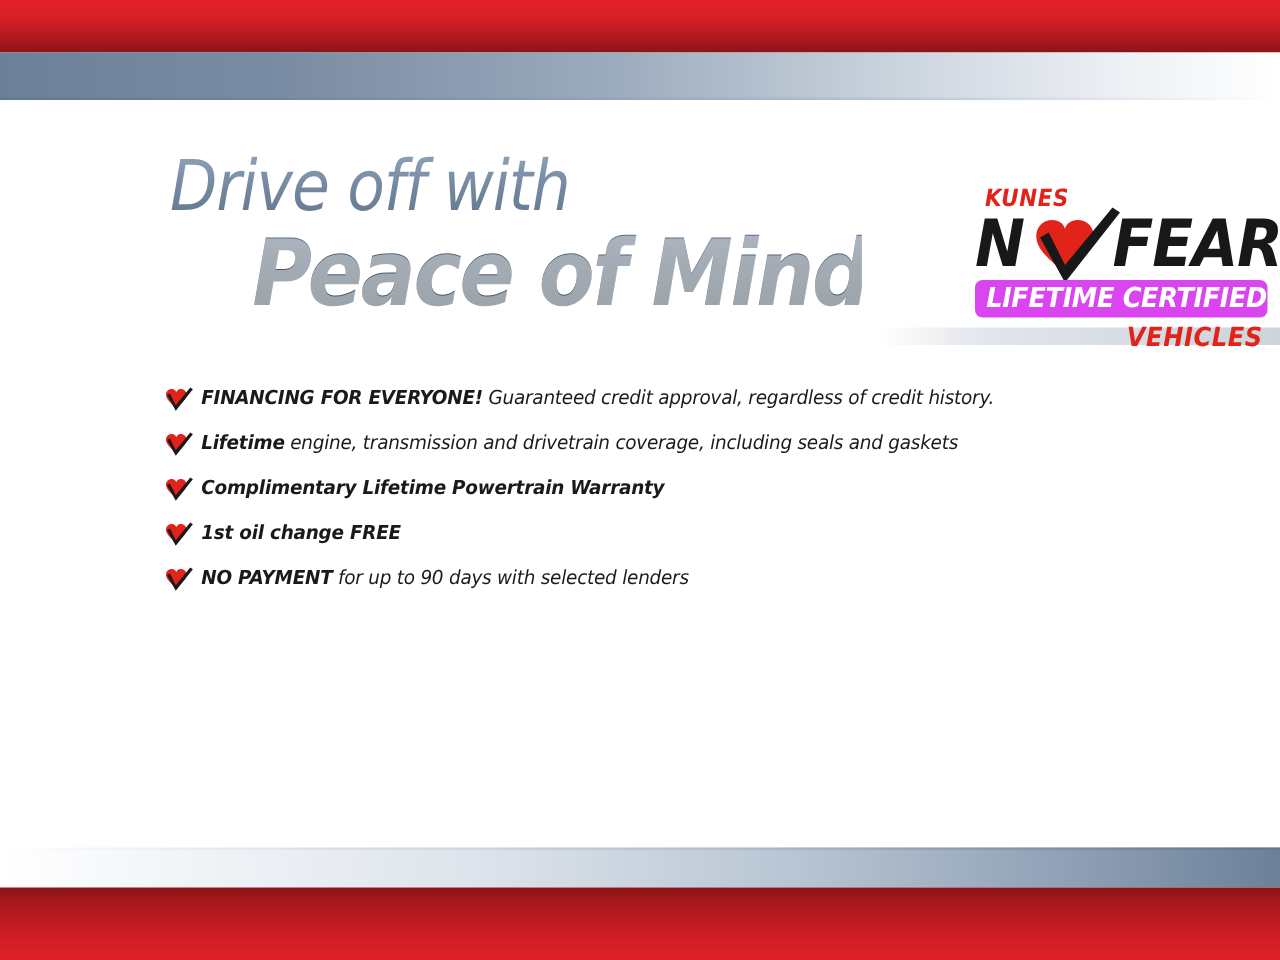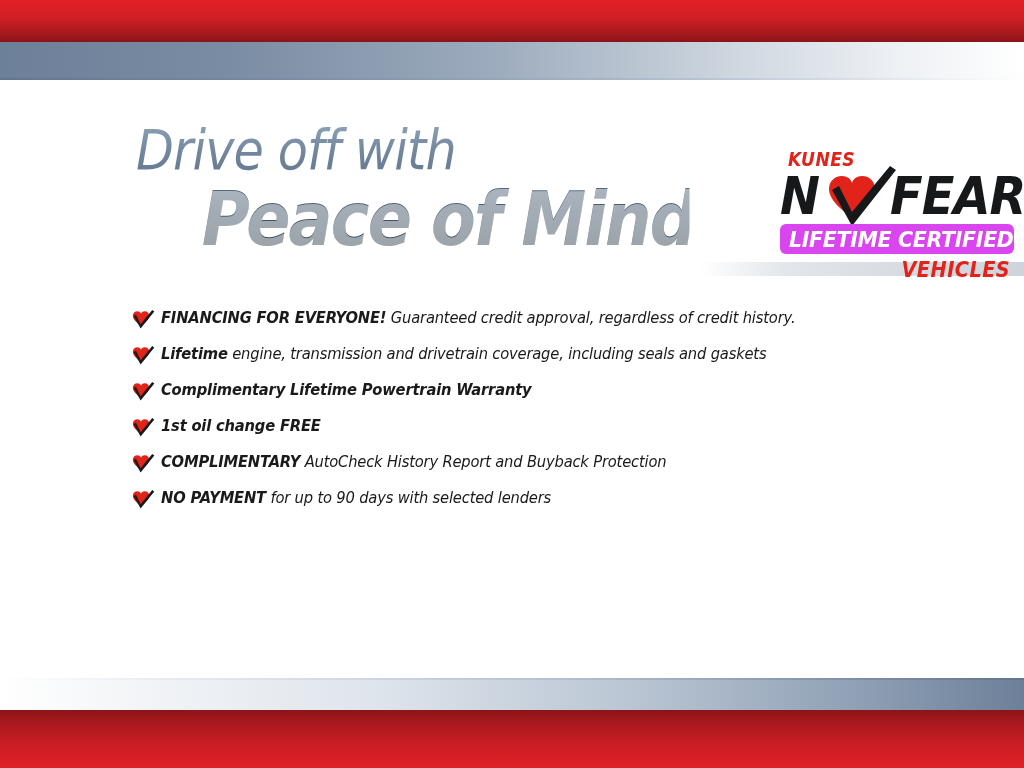--- a/index.html
+++ b/index.html
@@ -326,29 +326,20 @@
       <span class="benefit-mark">
         <svg viewBox="0 0 24 21" width="24" height="21" aria-hidden="true">
           <path d="M6.5 2.2 C3.6 2.2 1.8 4.3 1.8 6.8 C1.8 10.6 6.4 14.2 10 17 C13.6 14.2 18.2 10.6 18.2 6.8 C18.2 4.3 16.4 2.2 13.5 2.2 C11.7 2.2 10.4 3.3 10 4.7 C9.6 3.3 8.3 2.2 6.5 2.2 Z" fill="#e2231a"></path>
           <path d="M2.6 7.0 L9.6 19.6 L23.3 2.4 L21.2 0.9 L9.6 15.2 L5.0 5.8 Z" fill="#1a1a1a"></path>
         </svg>
       </span>
       <span class="benefit-text"><span class="b">1st oil change FREE</span><span></span></span>
     </div>
 
 
-    <div class="benefit-row">
-      <span class="benefit-mark">
-        <svg viewBox="0 0 24 21" width="24" height="21" aria-hidden="true">
-          <path d="M6.5 2.2 C3.6 2.2 1.8 4.3 1.8 6.8 C1.8 10.6 6.4 14.2 10 17 C13.6 14.2 18.2 10.6 18.2 6.8 C18.2 4.3 16.4 2.2 13.5 2.2 C11.7 2.2 10.4 3.3 10 4.7 C9.6 3.3 8.3 2.2 6.5 2.2 Z" fill="#e2231a"></path>
-          <path d="M2.6 7.0 L9.6 19.6 L23.3 2.4 L21.2 0.9 L9.6 15.2 L5.0 5.8 Z" fill="#1a1a1a"></path>
-        </svg>
-      </span>
-      <span class="benefit-text"><span class="b">COMPLIMENTARY</span><span> AutoCheck History Report and Buyback Protection</span></span>
-    </div>
 
 
     <div class="benefit-row">
       <span class="benefit-mark">
         <svg viewBox="0 0 24 21" width="24" height="21" aria-hidden="true">
           <path d="M6.5 2.2 C3.6 2.2 1.8 4.3 1.8 6.8 C1.8 10.6 6.4 14.2 10 17 C13.6 14.2 18.2 10.6 18.2 6.8 C18.2 4.3 16.4 2.2 13.5 2.2 C11.7 2.2 10.4 3.3 10 4.7 C9.6 3.3 8.3 2.2 6.5 2.2 Z" fill="#e2231a"></path>
           <path d="M2.6 7.0 L9.6 19.6 L23.3 2.4 L21.2 0.9 L9.6 15.2 L5.0 5.8 Z" fill="#1a1a1a"></path>
         </svg>
       </span>
       <span class="benefit-text"><span class="b">NO PAYMENT</span><span> for up to 90 days with selected lenders</span></span>

